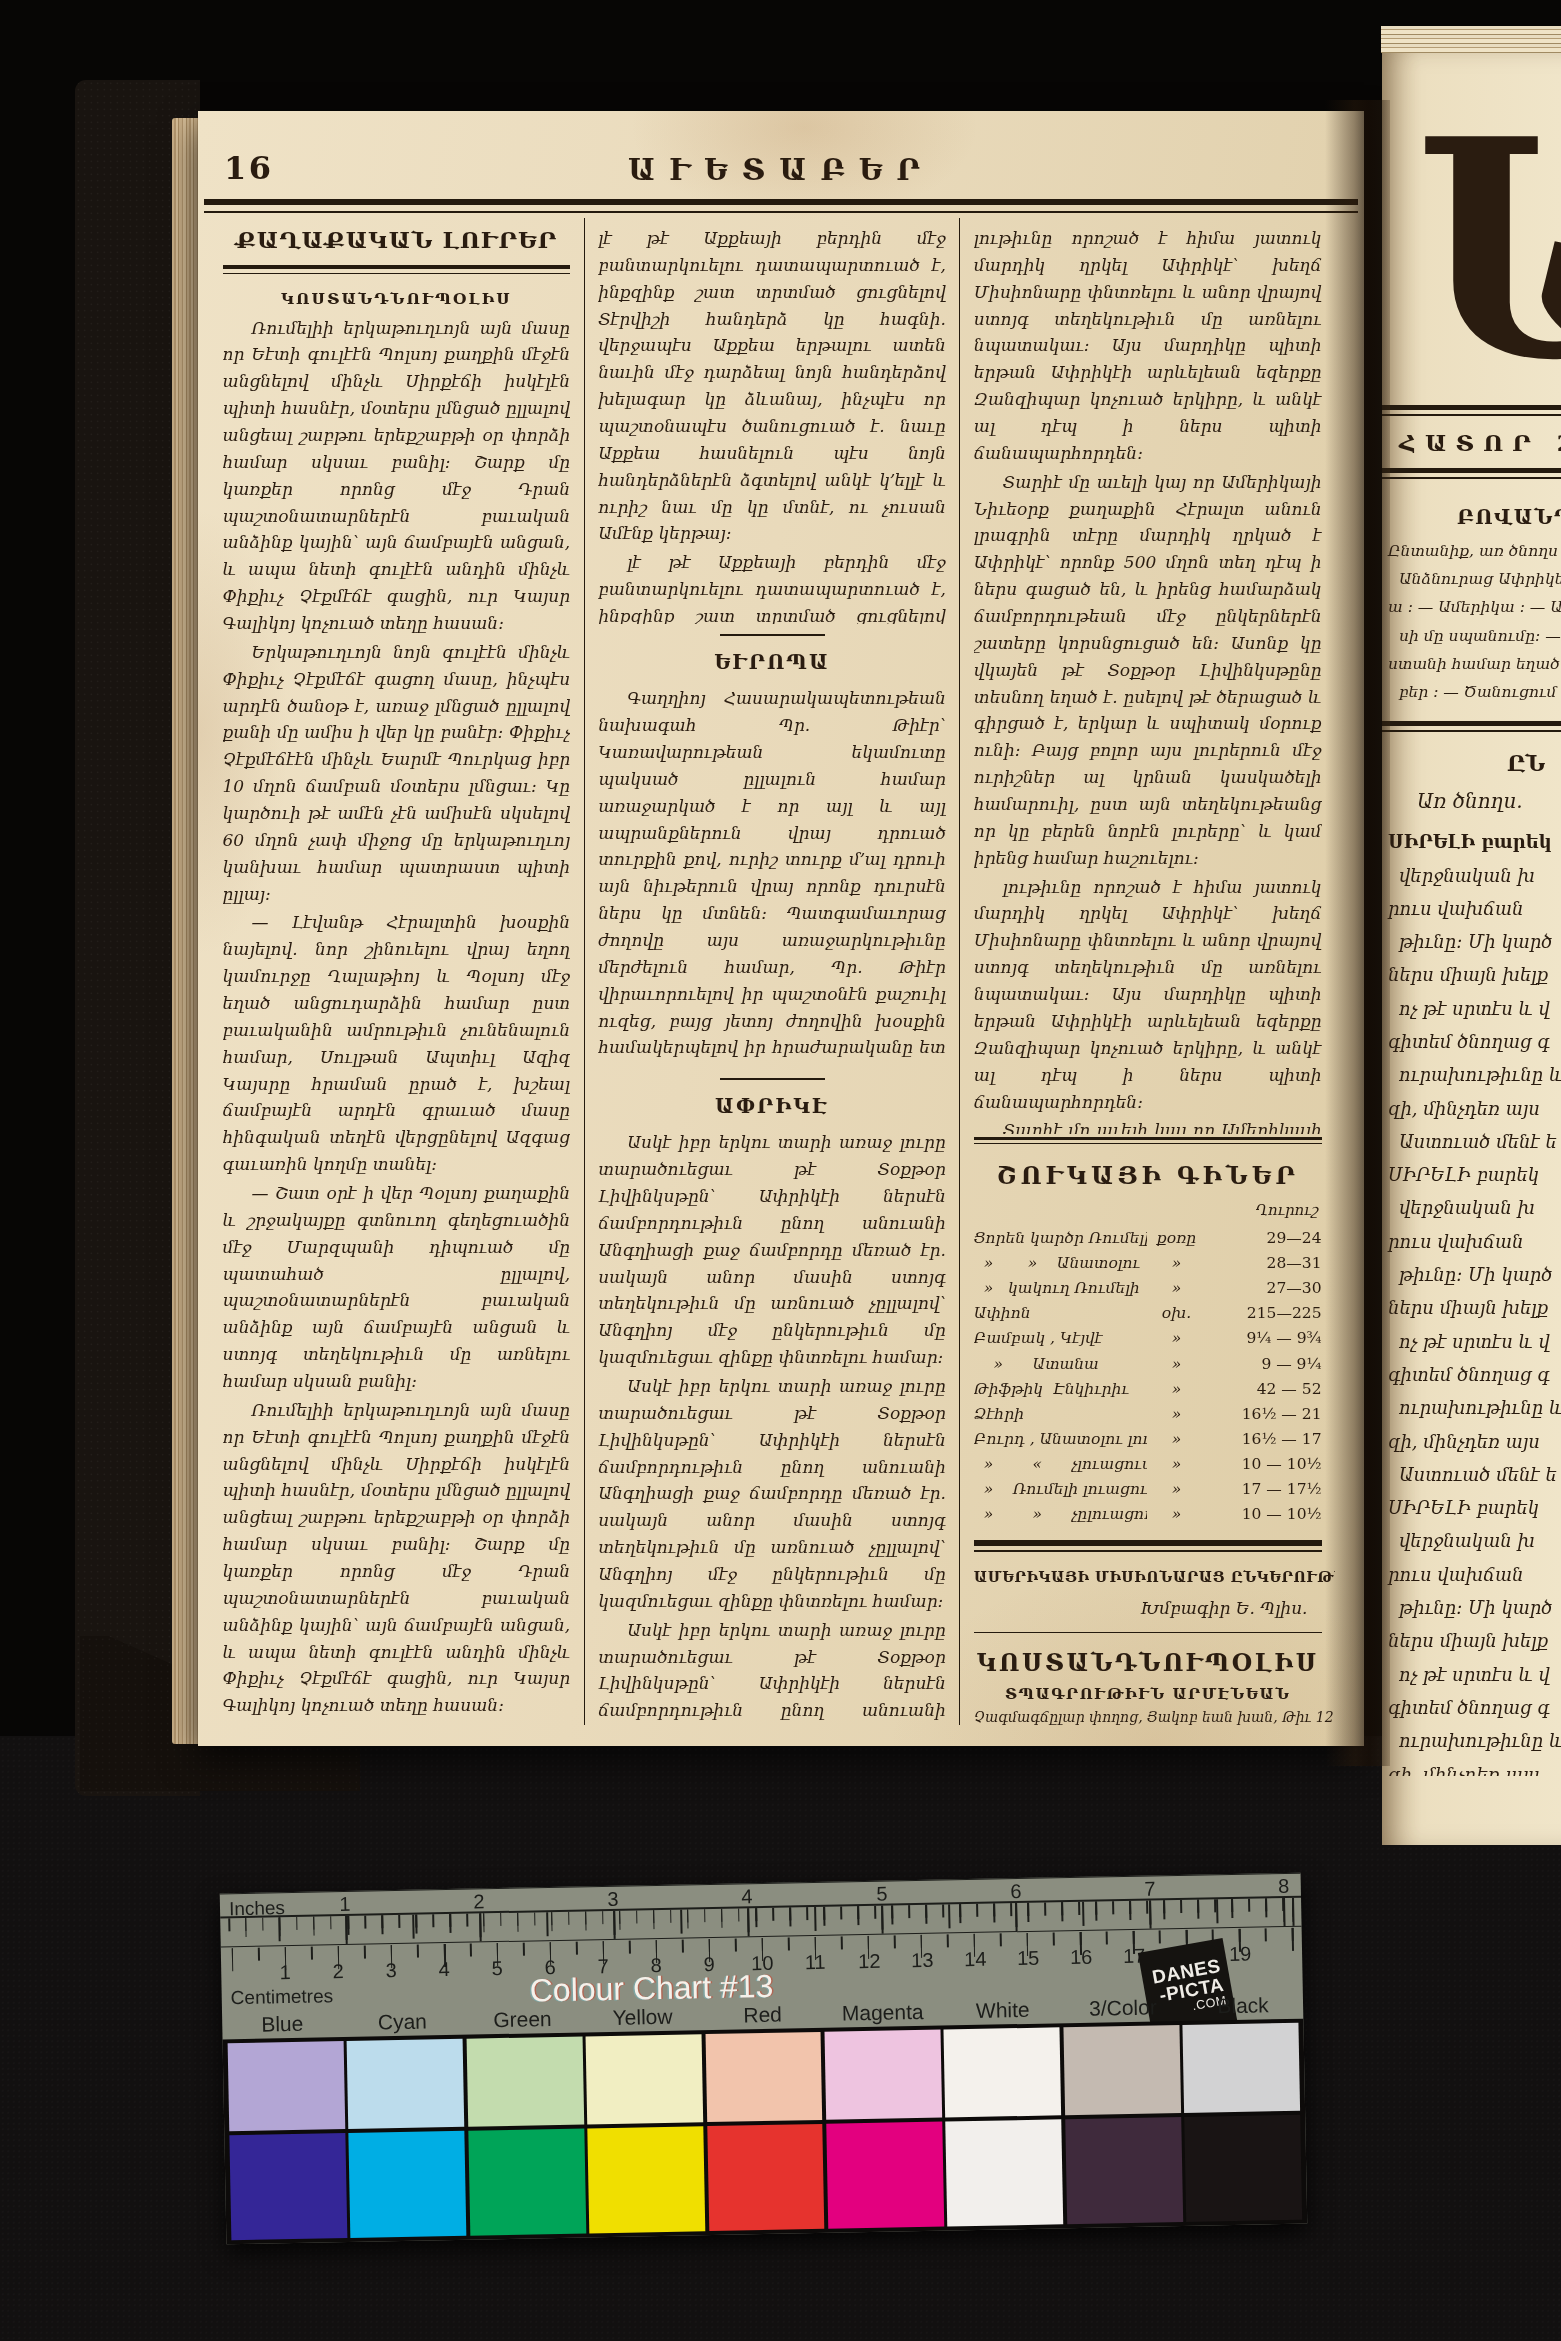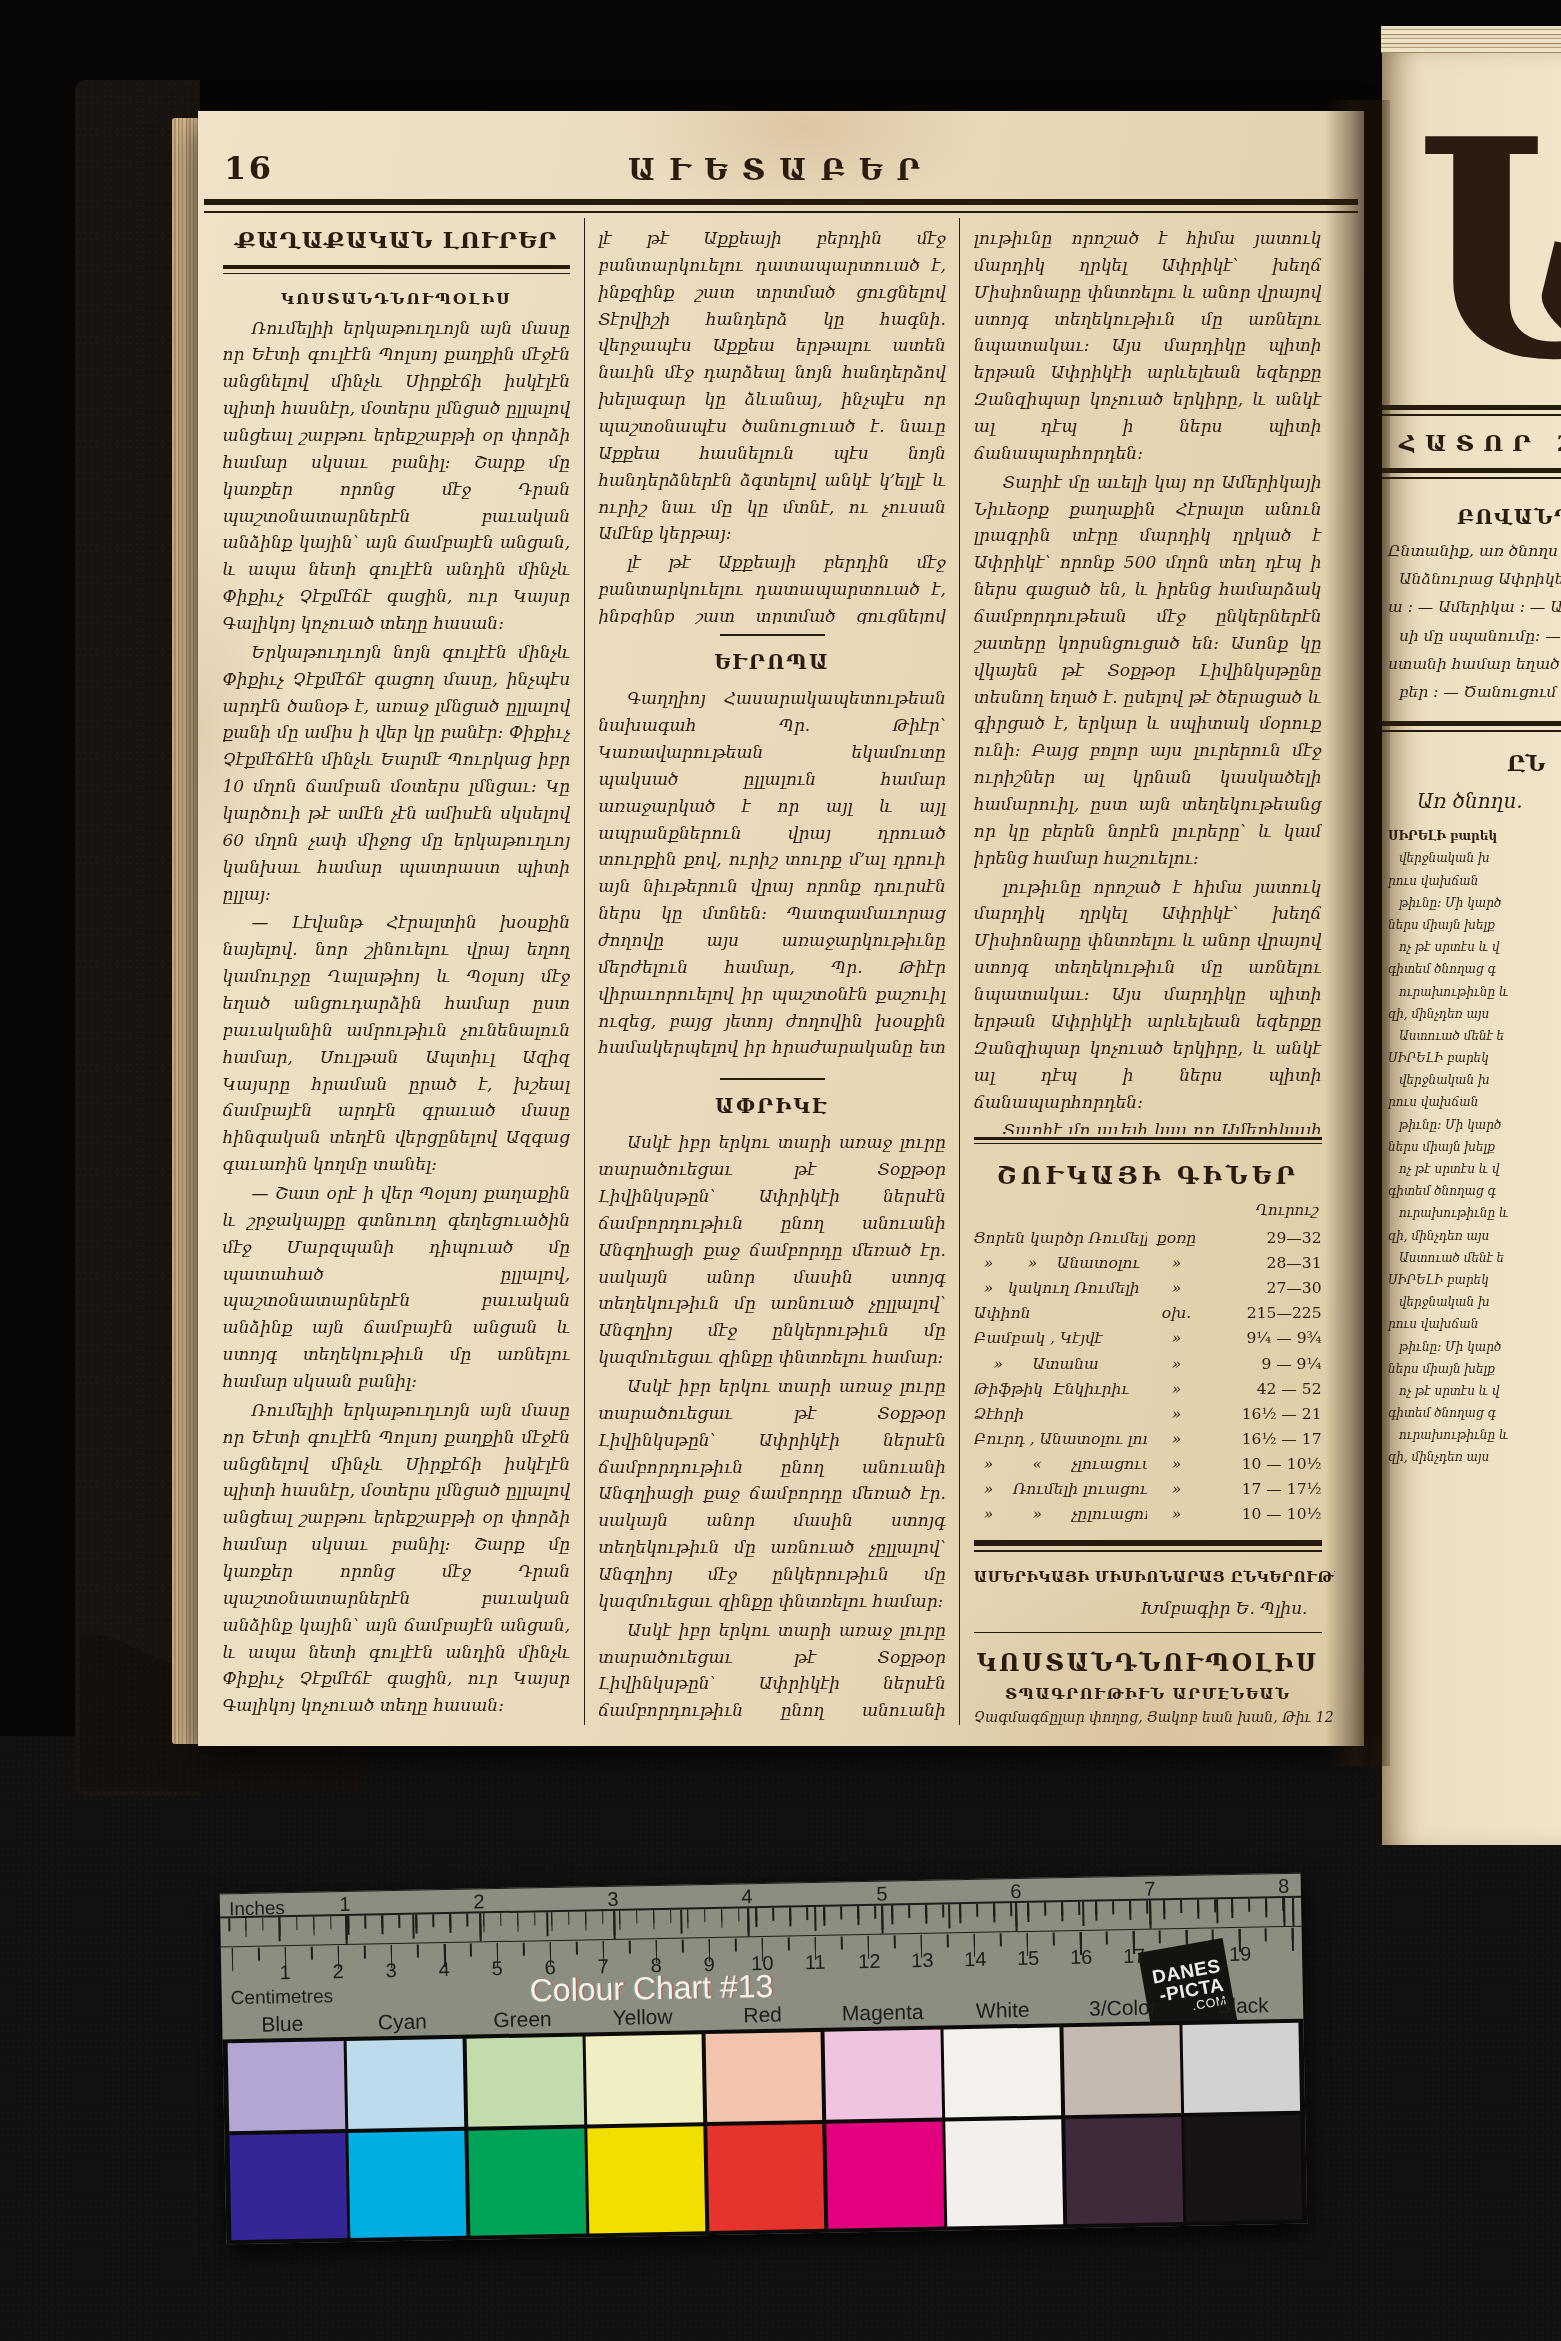--- a/index.html
+++ b/index.html
@@ -78,21 +78,21 @@
   .rp-rule.r2{margin-top:12px;}
   .rp-ctitle{font-size:20px;font-weight:700;letter-spacing:1.5px;margin:26px 0 0 75px;white-space:nowrap;}
   .rp-lines div{font-size:15.5px;font-style:italic;line-height:1.82;white-space:nowrap;}
   .rp-lines{margin:8px 0 0 4px;}
   .rp-lines div:nth-child(odd){margin-left:2px;}
   .rp-lines div:nth-child(even){margin-left:13px;}
   .rp-double{margin-top:15px;}
   .rp-sec{font-size:22px;font-weight:700;margin:18px 0 0 125px;}
   .rp-sub{font-size:20px;font-style:italic;margin:13px 0 0 35px;white-space:nowrap;}
   .rp-body{margin-top:12px;height:951px;overflow:hidden;}
-  .rp-body div{font-size:12px;line-height:1.85;}
+  .rp-body div{font-size:18px;line-height:1.85;}
   .rp-body div:first-child{font-weight:700;font-style:normal;}
   
   .chart-card{position:absolute;left:223px;top:1883px;width:1081px;height:350px;
        transform:rotate(-1.1deg);background:#8b8e80;z-index:6;
        box-shadow:0 9px 25px rgba(0,0,0,.8);border-top:1.5px solid #1c1d1a;
        font-family:"Liberation Sans","DejaVu Sans",sans-serif;color:#1c1d1a;}
   .inches-label{position:absolute;left:9px;top:4px;font-size:19px;}
   .inch-line{position:absolute;left:0;right:0;top:22px;border-top:2px solid #1c1d1a;}
   .ticks{position:absolute;left:0;right:0;top:24px;background-position-x:-9px;background-repeat:repeat-x;}
   .t8{height:13px;background-image:repeating-linear-gradient(90deg,#1c1d1a 0 1.5px,transparent 1.5px 17px);}
@@ -174,21 +174,21 @@
       <div class="paras mtop" style="height:981px;">
           <p class="cont">լութիւնը որոշած է հիմա յատուկ մարդիկ ղրկել Ափրիկէ՝ խեղճ Միսիոնարը փնտռելու և անոր վրայով ստոյգ տեղեկութիւն մը առնելու նպատակաւ։ Այս մարդիկը պիտի երթան Ափրիկէի արևելեան եզերքը Զանզիպար կոչուած երկիրը, և անկէ ալ դէպ ի ներս պիտի ճանապարհորդեն։</p>
           <p>Տարիէ մը աւելի կայ որ Ամերիկայի Նիւեօրք քաղաքին Հէրալտ անուն լրագրին տէրը մարդիկ ղրկած է Ափրիկէ՝ որոնք 500 մղոն տեղ դէպ ի ներս գացած են, և իրենց համարձակ ճամբորդութեան մէջ ընկերներէն շատերը կորսնցուցած են։ Ասոնք կը վկայեն թէ Տօքթօր Լիվինկսթընը տեսնող եղած է. ըսելով թէ ծերացած և գիրցած է, երկար և սպիտակ մօրուք ունի։ Բայց բոլոր այս լուրերուն մէջ ուրիշներ ալ կրնան կասկածելի համարուիլ, ըստ այն տեղեկութեանց որ կը բերեն նորէն լուրերը՝ և կամ իրենց համար հաշուելու։</p>
           <p>լութիւնը որոշած է հիմա յատուկ մարդիկ ղրկել Ափրիկէ՝ խեղճ Միսիոնարը փնտռելու և անոր վրայով ստոյգ տեղեկութիւն մը առնելու նպատակաւ։ Այս մարդիկը պիտի երթան Ափրիկէի արևելեան եզերքը Զանզիպար կոչուած երկիրը, և անկէ ալ դէպ ի ներս պիտի ճանապարհորդեն։</p>
           <p>Տարիէ մը աւելի կայ որ Ամերիկայի Նիւեօրք քաղաքին Հէրալտ անուն լրագրին տէրը մարդիկ ղրկած է Ափրիկէ՝ որոնք 500 մղոն տեղ դէպ ի ներս գացած են, և իրենց համարձակ ճամբորդութեան մէջ ընկերներէն շատերը կորսնցուցած են։ Ասոնք կը վկայեն թէ Տօքթօր Լիվինկսթընը տեսնող եղած է. ըսելով թէ ծերացած և գիրցած է, երկար և սպիտակ մօրուք ունի։ Բայց բոլոր այս լուրերուն մէջ ուրիշներ ալ կրնան կասկածելի համարուիլ, ըստ այն տեղեկութեանց որ կը բերեն նորէն լուրերը՝ և կամ իրենց համար հաշուելու։</p>
         </div>
       <div class="rule-d"></div>
       <div class="m-title">ՇՈՒԿԱՅԻ ԳԻՆԵՐ</div>
       <div class="m-curr">Ղուրուշ</div>
       <div class="m-rows">
-          <div class="m-row"><span class="m-item">Ցորեն կարծր Ռումելի</span><span class="m-unit">քօռը</span><span class="m-price">29—32</span></div>
+          <div class="m-row"><span class="m-item">Ցորեն կարծր Ռումելի</span><span class="m-unit">քօռը</span><span class="m-price">29—24</span></div>
           <div class="m-row"><span class="m-item">  »       »    Անատօլու</span><span class="m-unit">»</span><span class="m-price">28—31</span></div>
           <div class="m-row"><span class="m-item">  »   կակուղ Ռումելի</span><span class="m-unit">»</span><span class="m-price">27—30</span></div>
           <div class="m-row"><span class="m-item">Ափիոն</span><span class="m-unit">օխ.</span><span class="m-price">215—225</span></div>
           <div class="m-row"><span class="m-item">Բամբակ , Կէյվէ</span><span class="m-unit">»</span><span class="m-price">9¼ — 9¾</span></div>
           <div class="m-row"><span class="m-item">    »      Ատանա</span><span class="m-unit">»</span><span class="m-price">9 — 9¼</span></div>
           <div class="m-row"><span class="m-item">Թիֆթիկ  Էնկիւրիւ</span><span class="m-unit">»</span><span class="m-price">42 — 52</span></div>
           <div class="m-row"><span class="m-item">Ձէհրի</span><span class="m-unit">»</span><span class="m-price">16½ — 21</span></div>
           <div class="m-row"><span class="m-item">Բուրդ , Անատօլու լուացուած</span><span class="m-unit">»</span><span class="m-price">16½ — 17</span></div>
           <div class="m-row"><span class="m-item">  »        «      չլուացուած</span><span class="m-unit">»</span><span class="m-price">10 — 10½</span></div>
           <div class="m-row"><span class="m-item">  »    Ռումելի լուացուած</span><span class="m-unit">»</span><span class="m-price">17 — 17½</span></div>

